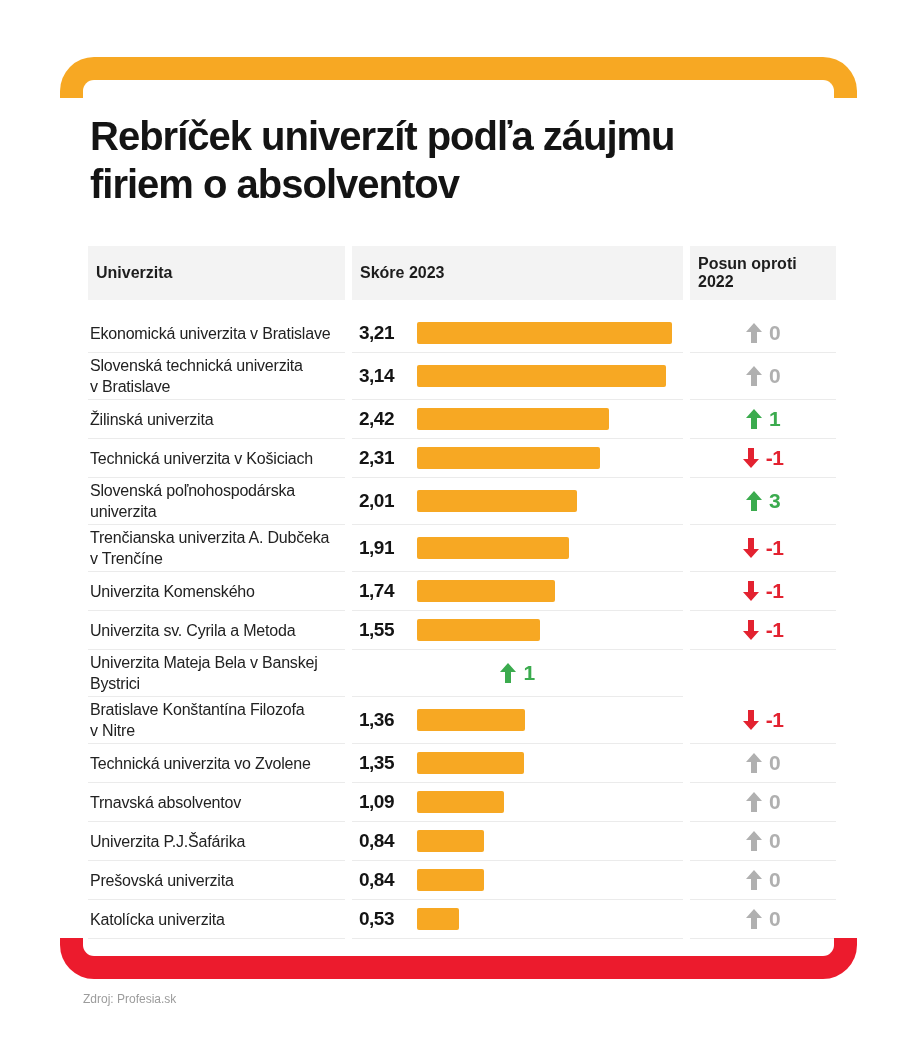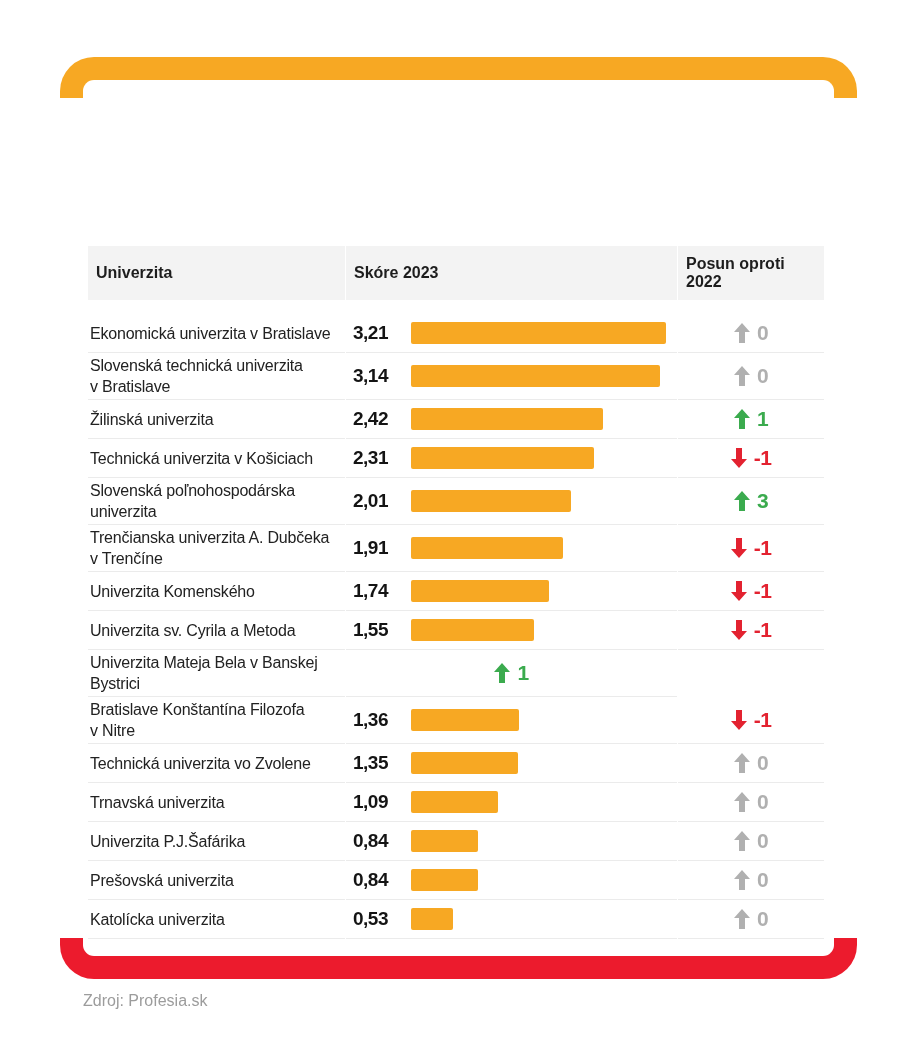--- a/index.html
+++ b/index.html
@@ -45,21 +45,21 @@
 
   .table {
     position: absolute;
     left: 88px; top: 246px;
     width: 748px;
   }
 
   .thead, .row {
     display: grid;
     grid-template-columns: 257px 331px 146px;
-    column-gap: 1px;
+    column-gap: 7px;
   }
 
   .thead .hcell {
     background: #F3F3F3;
     height: 54px;
     display: flex;
     align-items: center;
     font-weight: bold;
     font-size: 16px;
     color: #1D1D1D;
@@ -117,31 +117,32 @@
 
   .row.neu .c-change { color: #B0B0B0; }
   .row.pos .c-change { color: #3BAB4E; }
   .row.neg .c-change { color: #E32230; }
   .row.neu .arrow-up, .row.pos .arrow-up { display: block; }
   .row.neg .arrow-down { display: block; }
 
   .source {
     position: absolute;
     left: 83px; top: 992px;
-    font-size: 16px;
+    font-size: 12px;
     color: #9C9C9C;
   }
 </style>
 </head>
 <body>
 
 <div class="canvas">
 
   <div class="bracket-top"></div>
 
+  <h1 class="title"><span>Rebríček univerzít podľa záujmu</span><br><span>firiem o absolventov</span></h1>
 
   <div class="table">
     <div class="thead">
       <div class="hcell">Univerzita</div>
       <div class="hcell">Skóre 2023</div>
       <div class="hcell">Posun oproti 2022</div>
     </div>
     <div class="rows" id="rows">
   <div class="row neu">
     <div class="cell c-name">Ekonomická univerzita v Bratislave</div>
@@ -303,21 +304,21 @@
     <div class="cell c-change">
       <svg class="arrow arrow-up" viewBox="0 0 16 20">
               <path d="M8 0 L16 9 H11 V20 H5 V9 H0 Z"></path>
             </svg>
 
       <span class="change-num">0</span>
     </div>
   </div>
 
   <div class="row neu">
-    <div class="cell c-name">Trnavská univerzita</div>
+    <div class="cell c-name">Trnavská absolventov</div>
     <div class="cell c-score">
       <span class="score">1,09</span>
       <div class="bar" style="width: 87px;"></div>
     </div>
     <div class="cell c-change">
       <svg class="arrow arrow-up" viewBox="0 0 16 20">
               <path d="M8 0 L16 9 H11 V20 H5 V9 H0 Z"></path>
             </svg>
 
       <span class="change-num">0</span>

